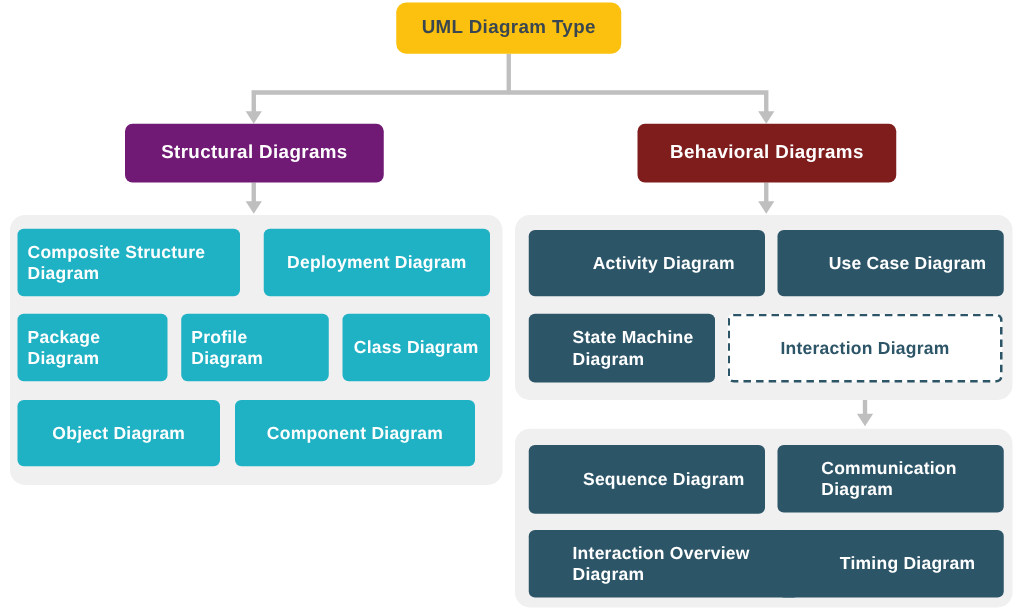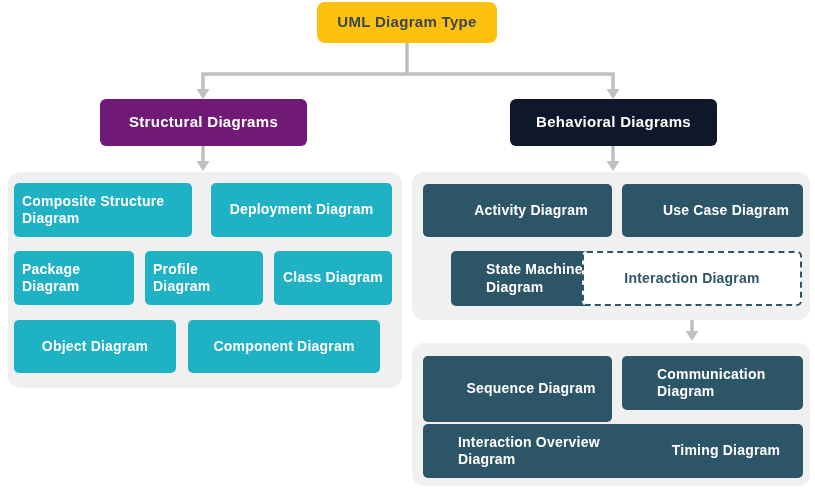--- a/index.html
+++ b/index.html
@@ -35,21 +35,21 @@
     font-size: 15px;
     letter-spacing: 0.3px;
   }
   .cat-node {
     border-radius: 6px;
     color: #ffffff;
     font-size: 15px;
     letter-spacing: 0.3px;
   }
   .cat-structural { background: #701a75; }
-  .cat-behavioral { background: #0f172a; }
+  .cat-behavioral { background: #7f1d1d; }
   .group {
     position: absolute;
     background: #F0F0F1;
     border-radius: 12px;
   }
   .leaf {
     border-radius: 5px;
     color: #ffffff;
     font-size: 14px;
     letter-spacing: 0.2px;
@@ -96,23 +96,23 @@
   <div class="node leaf leaf-teal" style="left:14px; top:251px; width:120px; height:54px;">Package Diagram</div>
   <div class="node leaf leaf-teal" style="left:145px; top:251px; width:118px; height:54px;">Profile Diagram</div>
   <div class="node leaf leaf-teal" style="left:274px; top:251px; width:118px; height:54px;">Class Diagram</div>
   <div class="node leaf leaf-teal" style="left:14px; top:320px; width:162px; height:53px;">Object Diagram</div>
   <div class="node leaf leaf-teal" style="left:188px; top:320px; width:192px; height:53px;">Component Diagram</div>
 
   <div class="group" style="left:412px; top:172px; width:398px; height:148px;"></div>
 
   <div class="node leaf leaf-dark" style="left:423px; top:184px; width:189px; height:53px;">Activity Diagram</div>
   <div class="node leaf leaf-dark" style="left:622px; top:184px; width:181px; height:53px;">Use Case Diagram</div>
-  <div class="node leaf leaf-dark" style="left:423px; top:251px; width:149px; height:55px;margin-left:28px;">State Machine Diagram</div>
+  <div class="node leaf leaf-dark" style="left:423px; top:251px; width:149px; height:55px;">State Machine Diagram</div>
   <div class="node leaf leaf-dashed" style="left:582px; top:251px; width:220px; height:55px;">Interaction Diagram</div>
 
   <div class="group" style="left:412px; top:343px; width:398px; height:143px;"></div>
 
-  <div class="node leaf leaf-dark" style="left:423px; top:356px; width:189px; height:66px;">Sequence Diagram</div>
+  <div class="node leaf leaf-dark" style="left:423px; top:356px; width:189px; height:55px;">Sequence Diagram</div>
   <div class="node leaf leaf-dark" style="left:622px; top:356px; width:181px; height:54px;">Communication Diagram</div>
   <div class="node leaf leaf-dark" style="left:423px; top:424px; width:217px; height:54px;">Interaction Overview Diagram</div>
   <div class="node leaf leaf-dark" style="left:622px; top:424px; width:181px; height:54px;">Timing Diagram</div>
 
 </div>
 
 </body></html>

